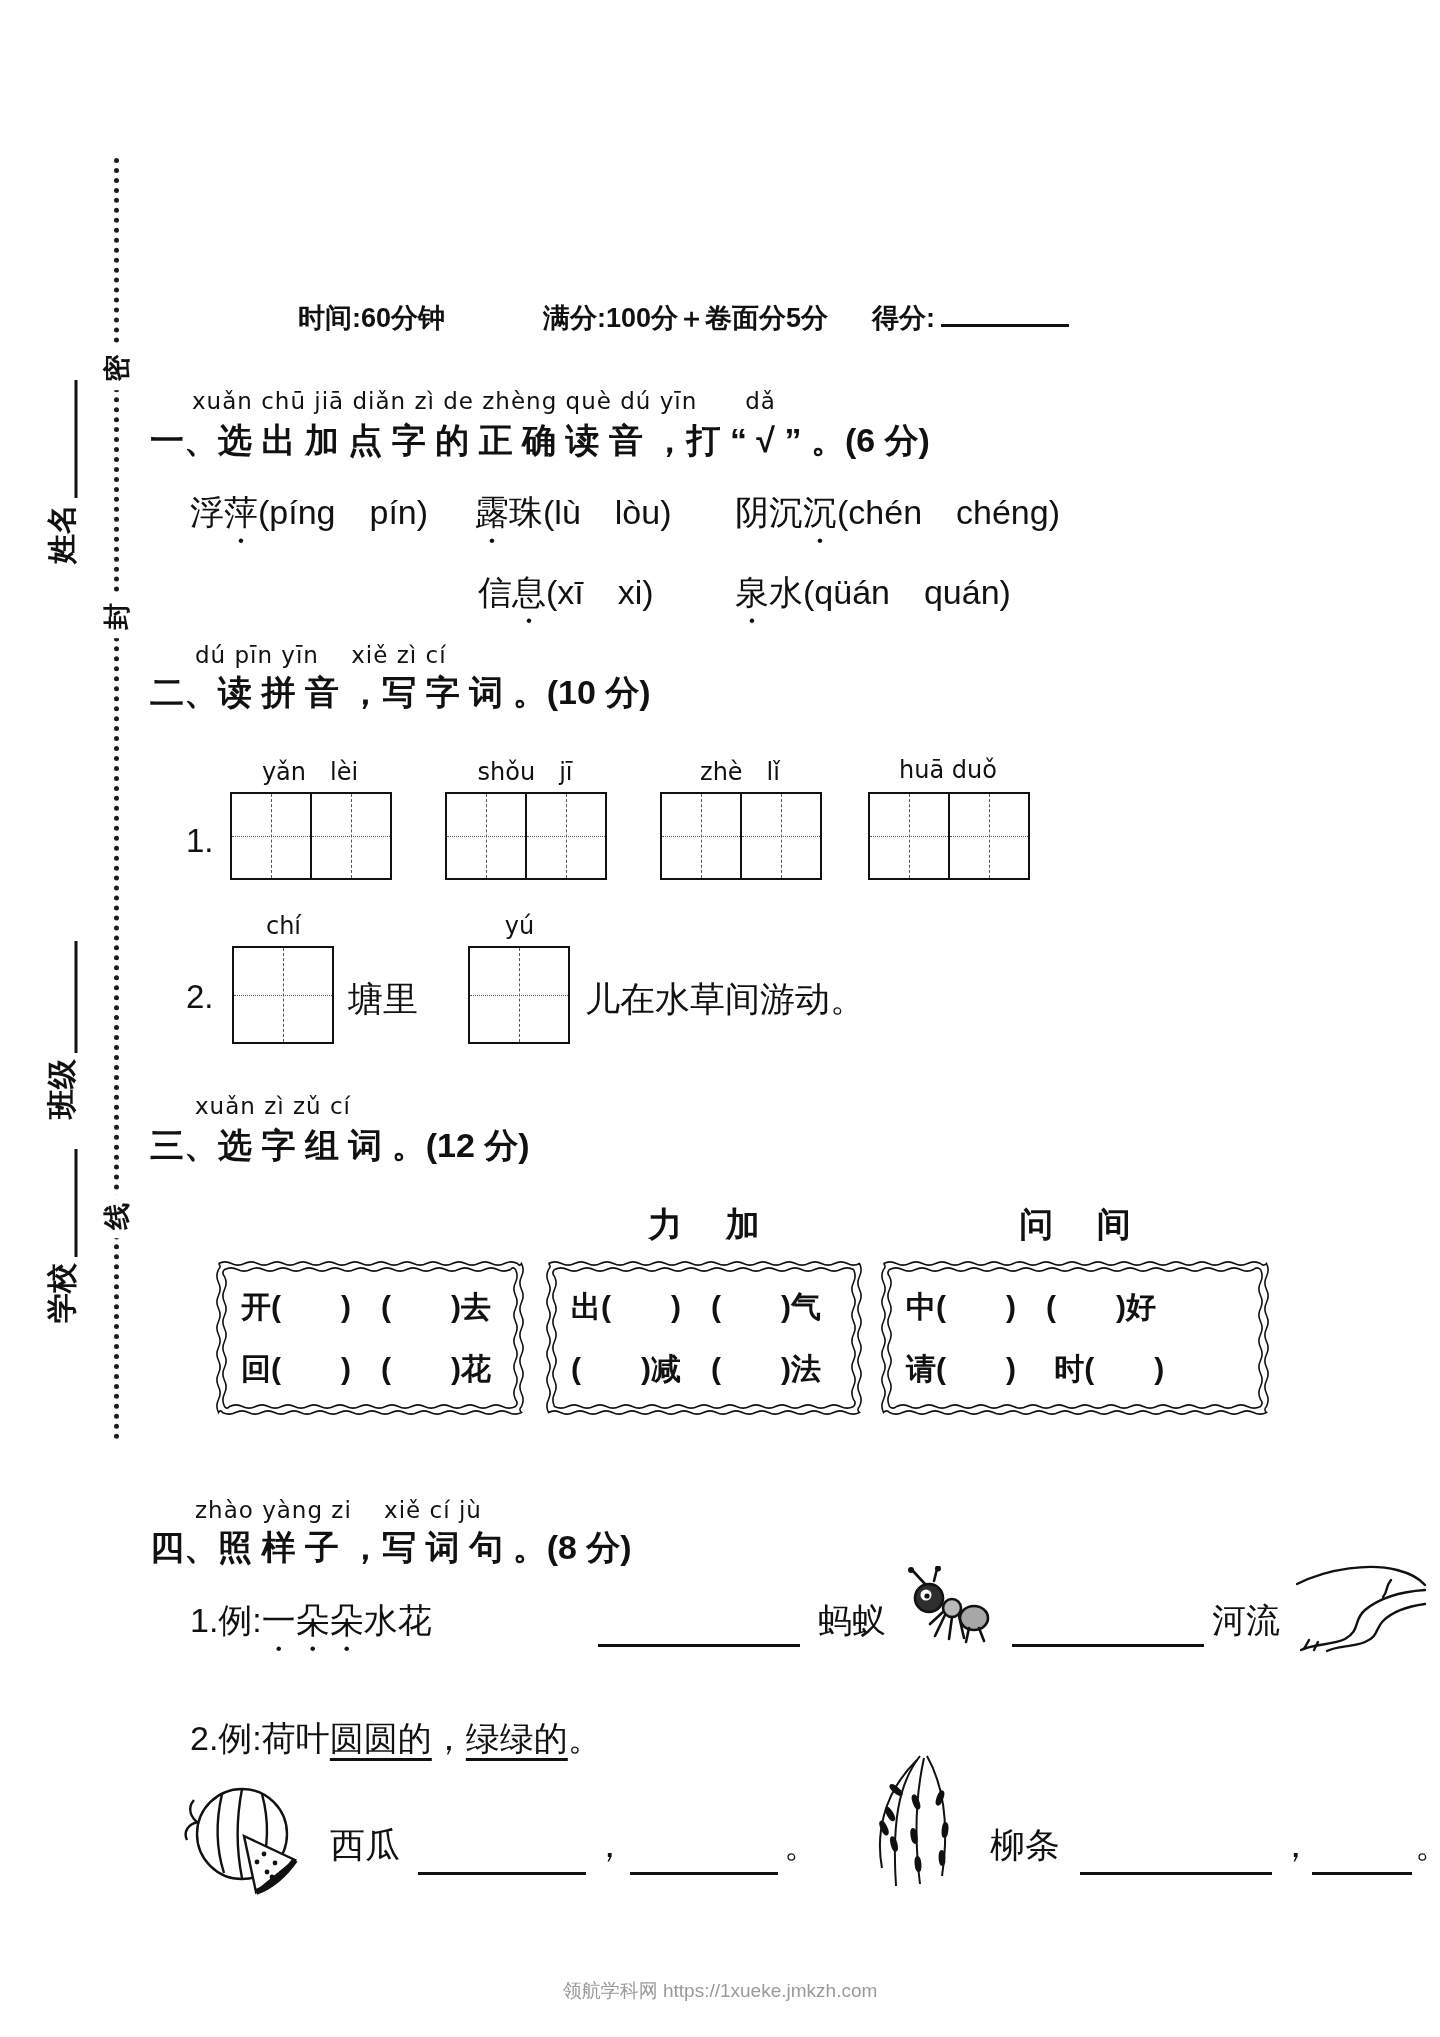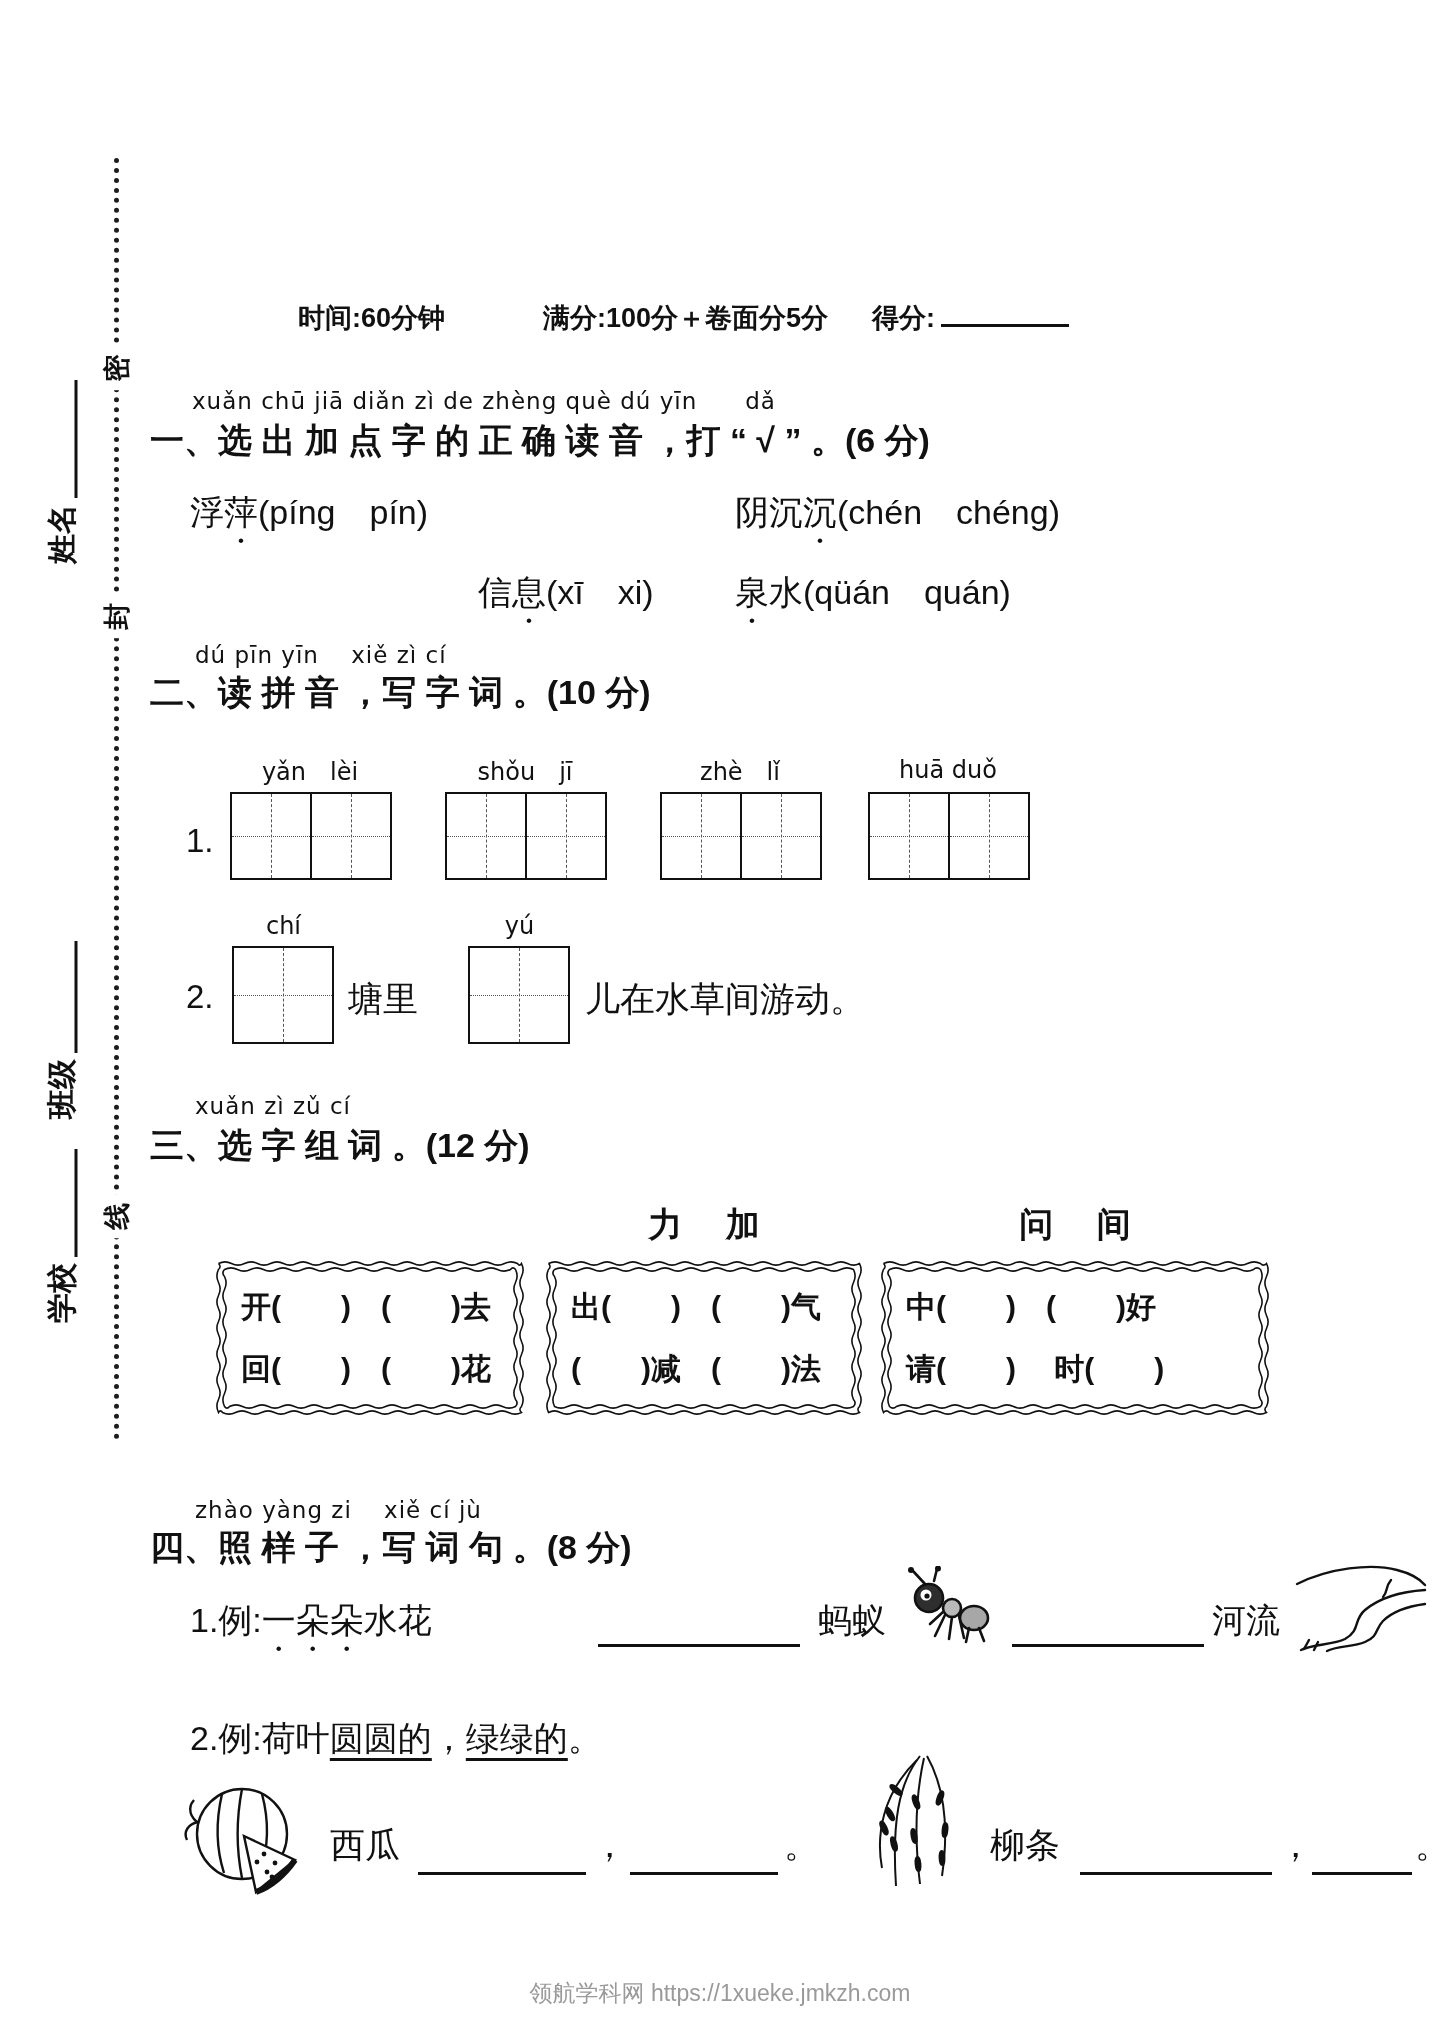--- a/index.html
+++ b/index.html
@@ -42,21 +42,21 @@
   .plabel{font-size:24px;text-align:center;white-space:pre;font-family:"DejaVu Sans",sans-serif;}
 
   
   .wavy{box-sizing:border-box;display:flex;flex-direction:column;justify-content:space-around;
         padding:16px 26px;font-size:30px;font-weight:bold;}
   .wavy svg.wavy-svg{position:absolute;left:0;top:0;}
   .wline{position:relative;white-space:pre;z-index:1;}
   .pair{font-size:34px;font-weight:bold;text-align:center;white-space:pre;}
 
   
-  .footer{left:0;top:1978px;width:1440px;text-align:center;font-size:23px;color:#9a9a9a;}
+  .footer{left:0;top:1978px;width:1440px;text-align:center;font-size:19px;color:#9a9a9a;}
 </style>
 </head>
 <body>
 
 <div id="page">
 
   <div class="abs seal-line"></div>
   <div class="abs seal-char" style="top:352px">密</div>
   <div class="abs seal-char" style="top:600px">封</div>
   <div class="abs seal-char" style="top:1200px">线</div>
@@ -77,20 +77,21 @@
   <div class="abs meta" style="left:298px;top:300px">时间:60分钟</div>
   <div class="abs meta" style="left:543px;top:300px">满分:100分＋卷面分5分</div>
   <div class="abs meta" style="left:872px;top:300px">
     <span>得分:</span><span class="inblank" style="width:128px"></span>
   </div>
 
   <div class="abs pinyin" style="left:192px;top:386px">xuǎn chū jiā diǎn zì de zhèng què dú yīn　　dǎ</div>
   <div class="abs heading" style="left:150px;top:418px">一、选 出 加 点 字 的 正 确 读 音 ，打 “ √ ” 。(6 分)</div>
 
   <div class="abs word" style="left:190px;top:490px"><span>浮</span><span class="em-dot">萍</span><span></span><span>(píng　pín)</span></div>
+  <div class="abs word" style="left:475px;top:490px"><span class="em-dot">露</span><span>珠</span><span>(lù　lòu)</span></div>
   <div class="abs word" style="left:735px;top:490px"><span>阴沉</span><span class="em-dot">沉</span><span>(chén　chéng)</span></div>
 
   <div class="abs word" style="left:478px;top:570px"><span>信</span><span class="em-dot">息</span><span>(xī　xi)</span></div>
   <div class="abs word" style="left:735px;top:570px"><span class="em-dot">泉</span><span>水</span><span>(qüán　quán)</span></div>
 
   <div class="abs pinyin" style="left:195px;top:640px">dú pīn yīn　 xiě zì cí</div>
   <div class="abs heading" style="left:150px;top:670px">二、读 拼 音 ，写 字 词 。(10 分)</div>
 
   <div class="abs num" style="left:186px;top:822px">1.</div>
 

